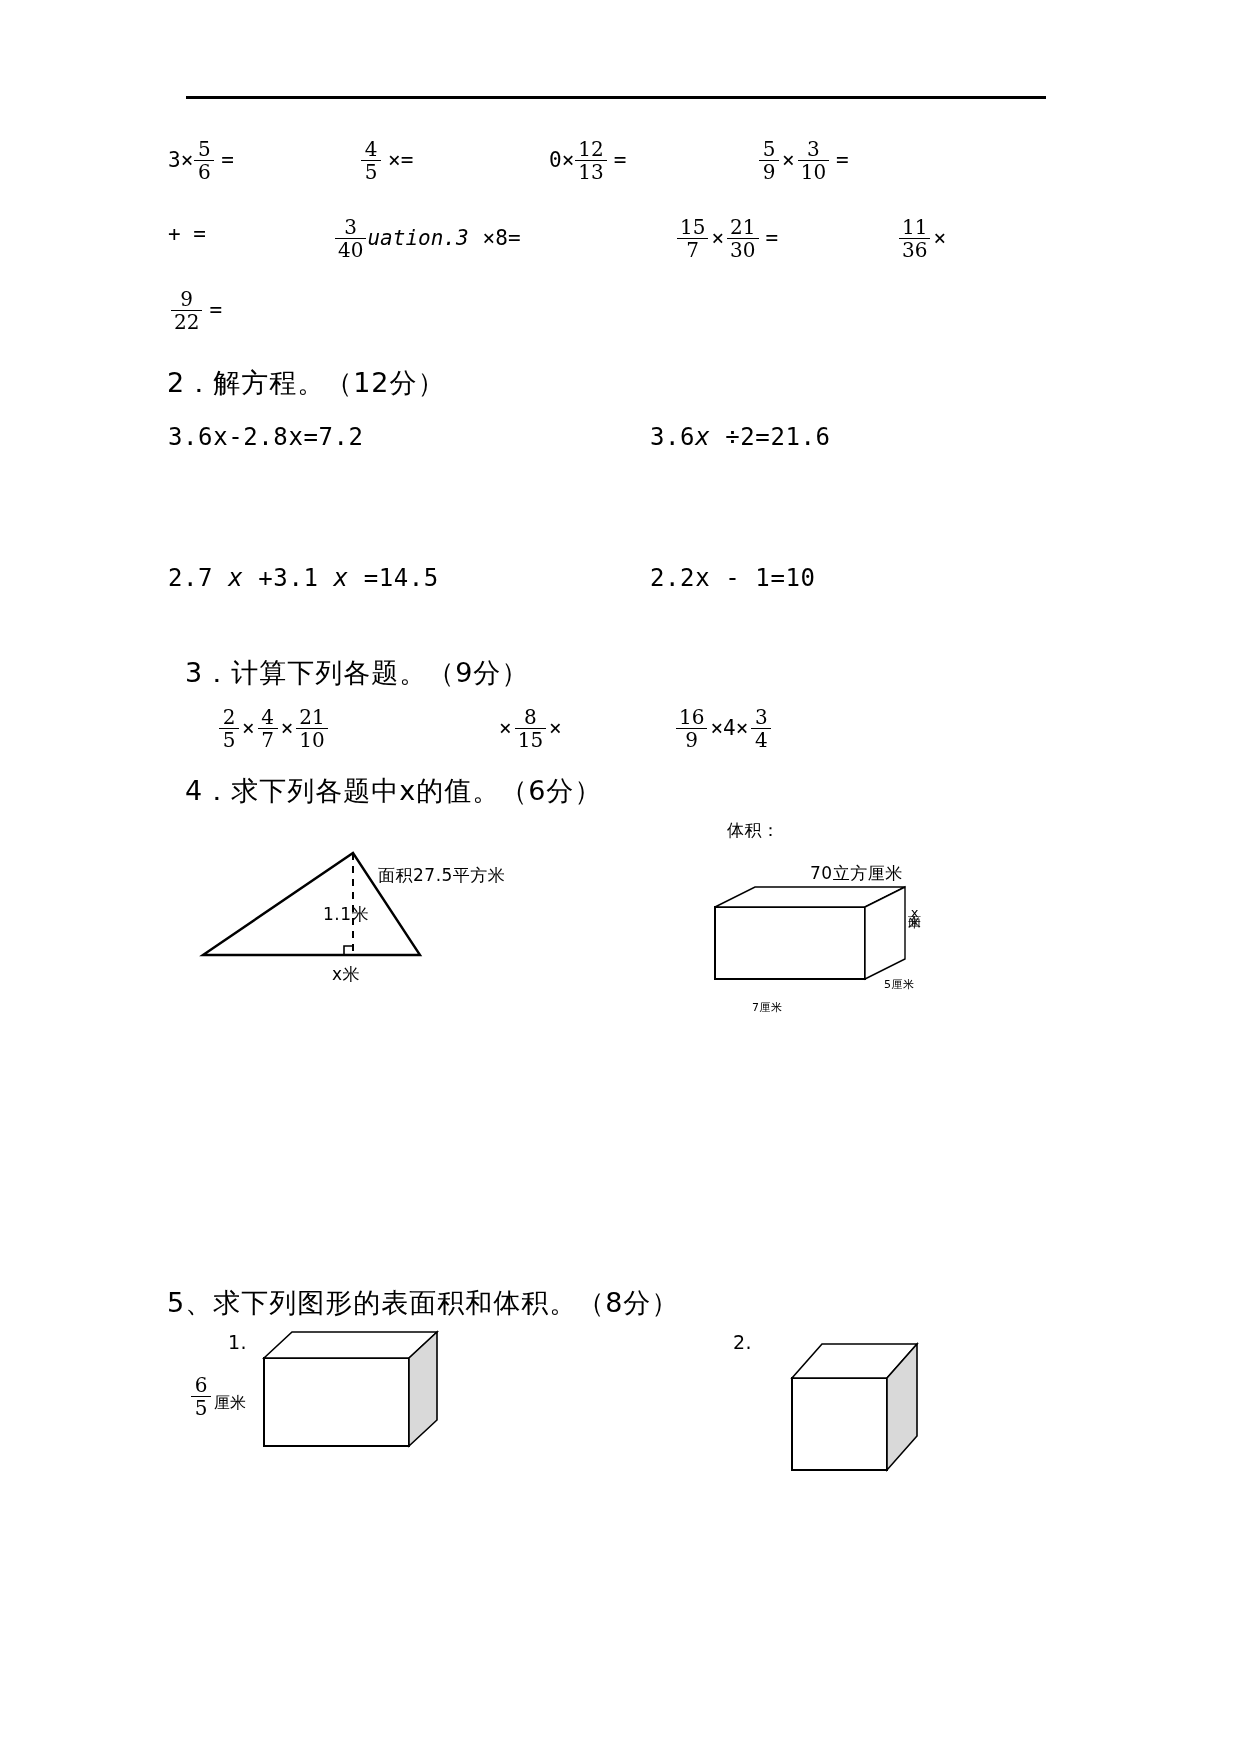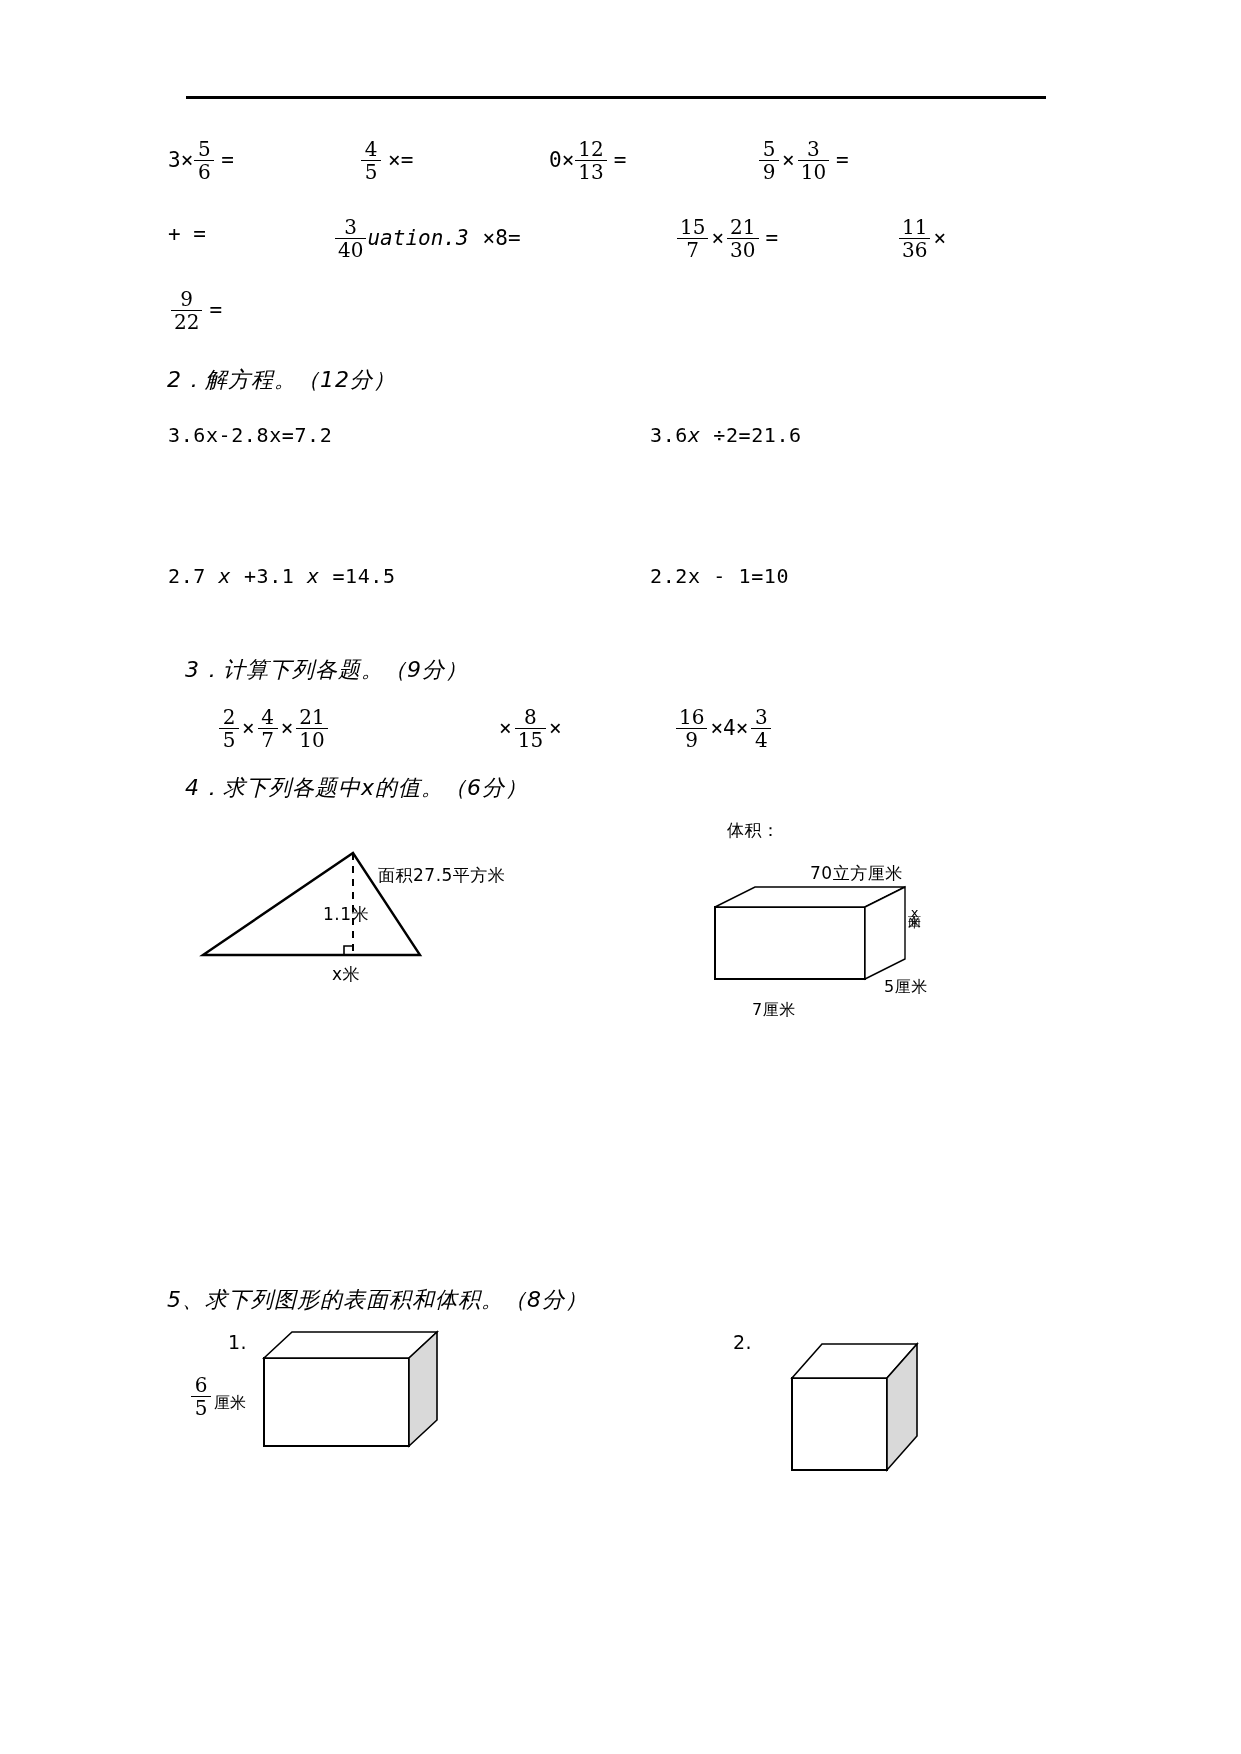--- a/index.html
+++ b/index.html
@@ -80,49 +80,48 @@
     min-width: 20px;
     height: 0;
     border-top: 1.6px solid #000;
     margin: 1px 0;
   }
 
   
   .heading {
     position: absolute;
     font-family: "DejaVu Sans", "Liberation Sans", sans-serif;
-    font-size: 22px;
+    font-size: 27px;
     letter-spacing: 1px;
     white-space: nowrap;
-    font-style: italic;
   }
 
   
   .eqline {
     position: absolute;
     font-family: "DejaVu Sans Mono", "Liberation Mono", monospace;
-    font-size: 20px;
+    font-size: 24px;
     letter-spacing: 0.6px;
     white-space: nowrap;
   }
   .ital { font-style: italic; }
 
   
   .fig { position: absolute; }
   .fig svg { display: block; overflow: visible; }
 
   .figlabel {
     position: absolute;
     font-family: "DejaVu Sans", "Liberation Sans", sans-serif;
     font-size: 17px;
     white-space: nowrap;
     letter-spacing: 0.5px;
   }
   .figlabel-sm {
-    font-size: 16px;
+    font-size: 11px;
   }
   .vert-label {
     position: absolute;
     font-family: "DejaVu Sans", "Liberation Sans", sans-serif;
     font-size: 13px;
     writing-mode: vertical-rl;
     text-orientation: upright;
     letter-spacing: 0px;
     line-height: 1;
   }

